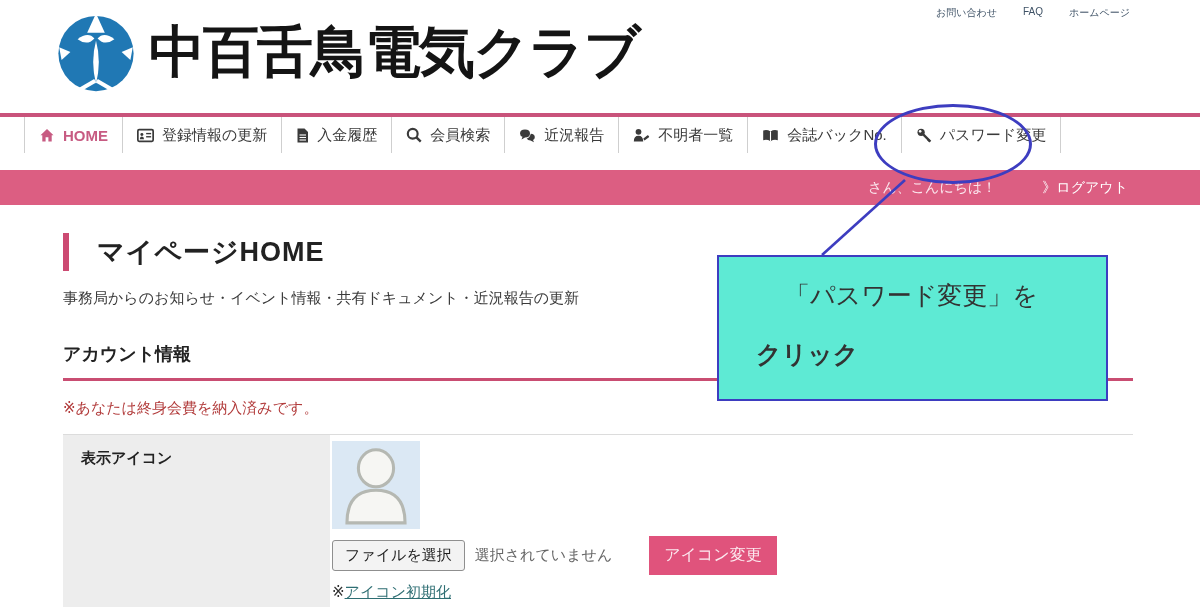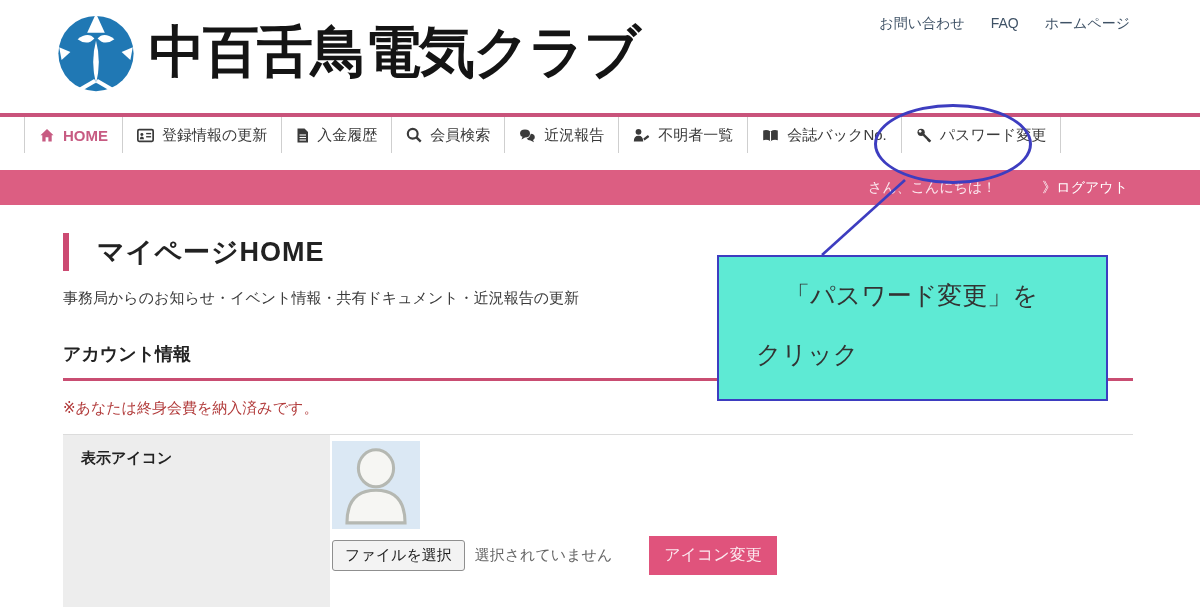--- a/index.html
+++ b/index.html
@@ -12,21 +12,21 @@
   a{text-decoration:none;color:inherit;}
 
   
   .site-header{position:relative;height:113px;background:#fff;}
   .logo-row{position:absolute;left:56px;top:10px;display:flex;align-items:center;gap:13px;}
   .logo-emblem{width:80px;height:84px;display:block;}
   .site-title{
     font-family:"Liberation Serif","DejaVu Serif",serif;
     font-weight:bold;font-size:56px;color:#141414;letter-spacing:-2px;line-height:1;
   }
-  .utility-links{position:absolute;right:70px;top:15px;font-size:14px;color:#3f5266;display:flex;gap:26px;}
+  .utility-links{position:absolute;right:70px;top:6px;font-size:10px;color:#3f5266;display:flex;gap:26px;}
   .utility-links a{color:#3f5266;}
 
   
   .pink-line{height:4px;background:#c9537b;}
 
   
   .main-nav{height:53px;display:flex;align-items:flex-start;padding-left:24px;background:#fff;}
   .nav-item{
     display:flex;align-items:center;gap:8px;padding:0 14px;height:36px;
     border-left:1px solid #cfcfcf;font-size:15px;color:#3a3a3a;white-space:nowrap;cursor:pointer;
@@ -80,21 +80,21 @@
     position:absolute;left:874px;top:104px;width:152px;height:74px;
     border:3px solid #3d3dc0;border-radius:50%;z-index:20;pointer-events:none;
   }
   .annot-line{position:absolute;left:795px;top:172px;z-index:20;pointer-events:none;}
   .annot-box{
     position:absolute;left:717px;top:255px;width:391px;height:146px;
     background:#5eead4;border:2px solid #3d3dc0;z-index:15;
     font-size:25px;color:#333;box-sizing:border-box;
   }
   .annot-line1{margin:22px 0 0 66px;}
-  .annot-line2{margin:26px 0 0 37px;}
+  .annot-line2{margin:26px 0 0 37px;font-weight:bold;}
 </style>
 </head>
 <body>
 
 <header class="site-header">
   <div class="logo-row">
     <svg class="logo-emblem" viewBox="0 0 100 104">
       <circle cx="50" cy="54" r="47" fill="#2078b4"></circle>
       <polygon points="50,4 39,28 61,28" fill="#ffffff"></polygon>
       <path d="M27 36 Q40 26 48 35 Q39 45 27 36 Z" fill="#ffffff"></path>
@@ -204,20 +204,23 @@
       <svg class="avatar" viewBox="0 0 100 100">
         <rect x="0" y="0" width="100" height="100" fill="#dbe8f4"></rect>
         <ellipse cx="50" cy="31" rx="20" ry="21" fill="#f6f6f3" stroke="#b5b8b2" stroke-width="3.5"></ellipse>
         <path d="M17 93 Q17 56 50 56 Q83 56 83 93 Z" fill="#f6f6f3" stroke="#b5b8b2" stroke-width="3.5"></path>
       </svg>
       <div class="file-row">
         <button class="file-btn">ファイルを選択</button>
         <span class="file-status">選択されていません</span>
         <button class="change-btn">アイコン変更</button>
       </div>
+      <div class="reset-row">
+        <span class="reset-prefix">※</span><a class="reset-link">アイコン初期化</a>
+      </div>
     </div>
   </div>
 </main>
 
 <div class="annot-ellipse"></div>
 <svg class="annot-line" width="125" height="90">
   <line x1="110" y1="8" x2="27" y2="83" stroke="#3d3dc0" stroke-width="2.6"></line>
 </svg>
 <div class="annot-box">
   <div class="annot-line1">「パスワード変更」を</div>

